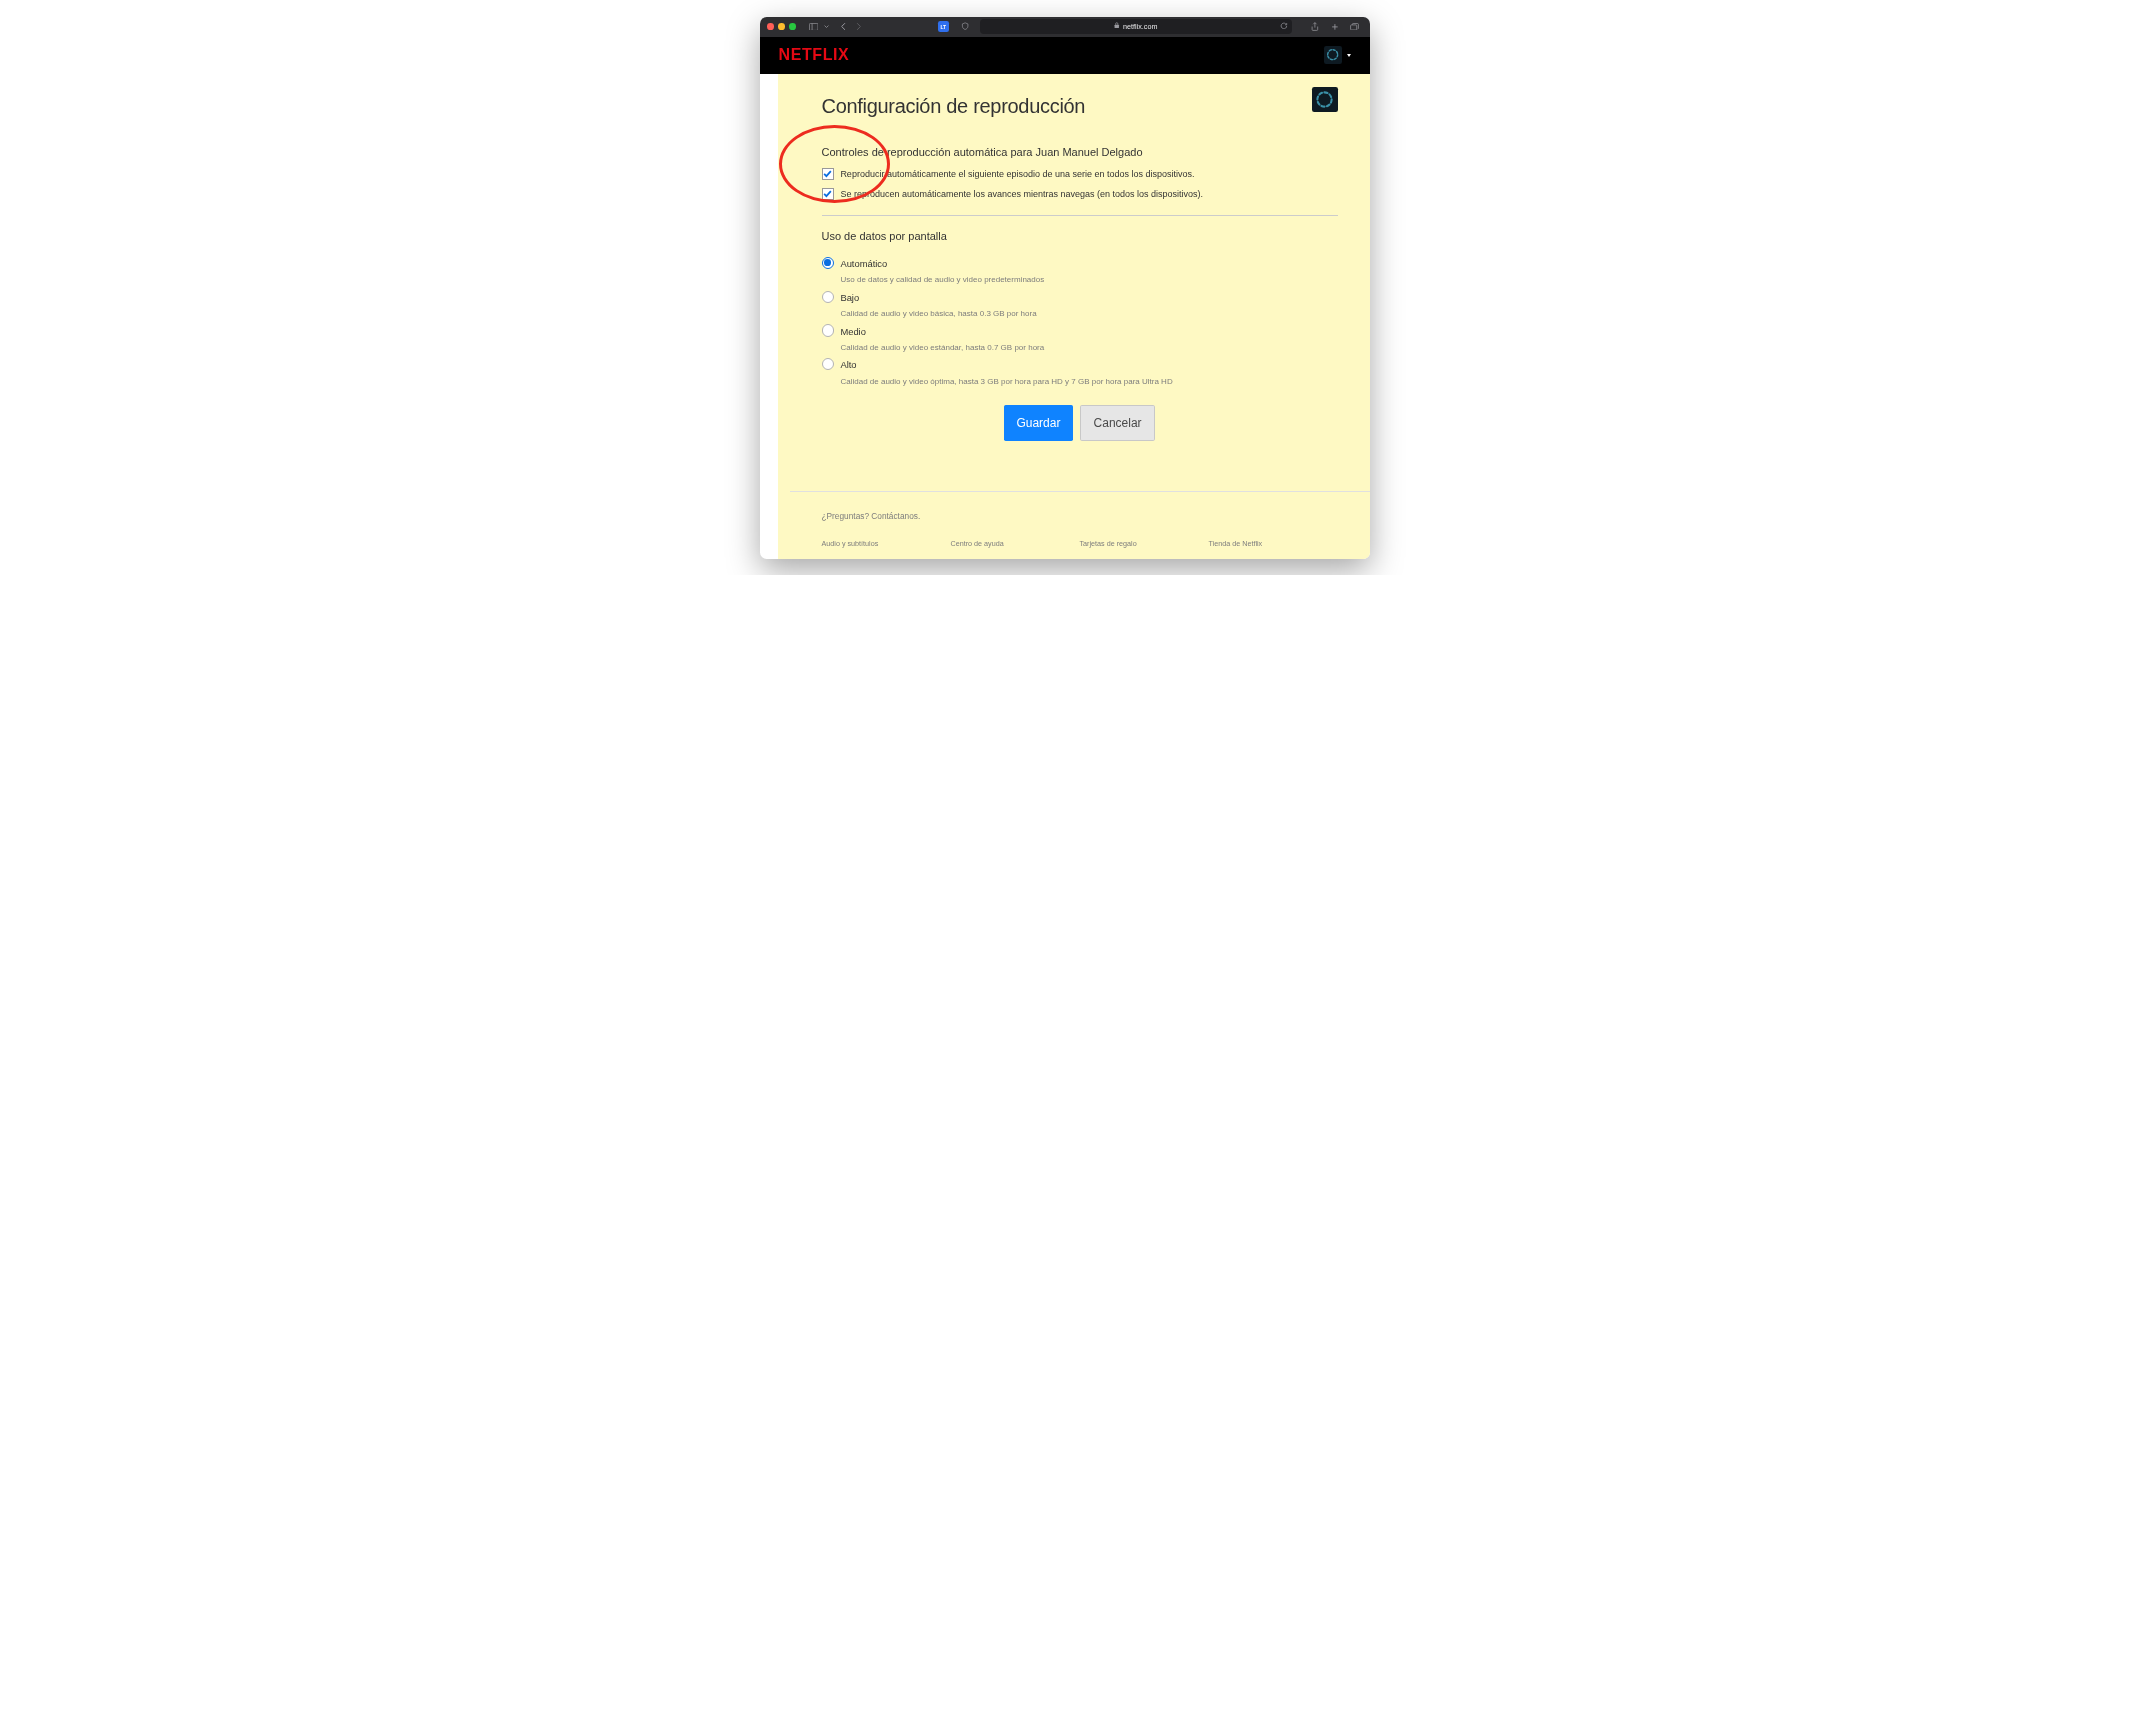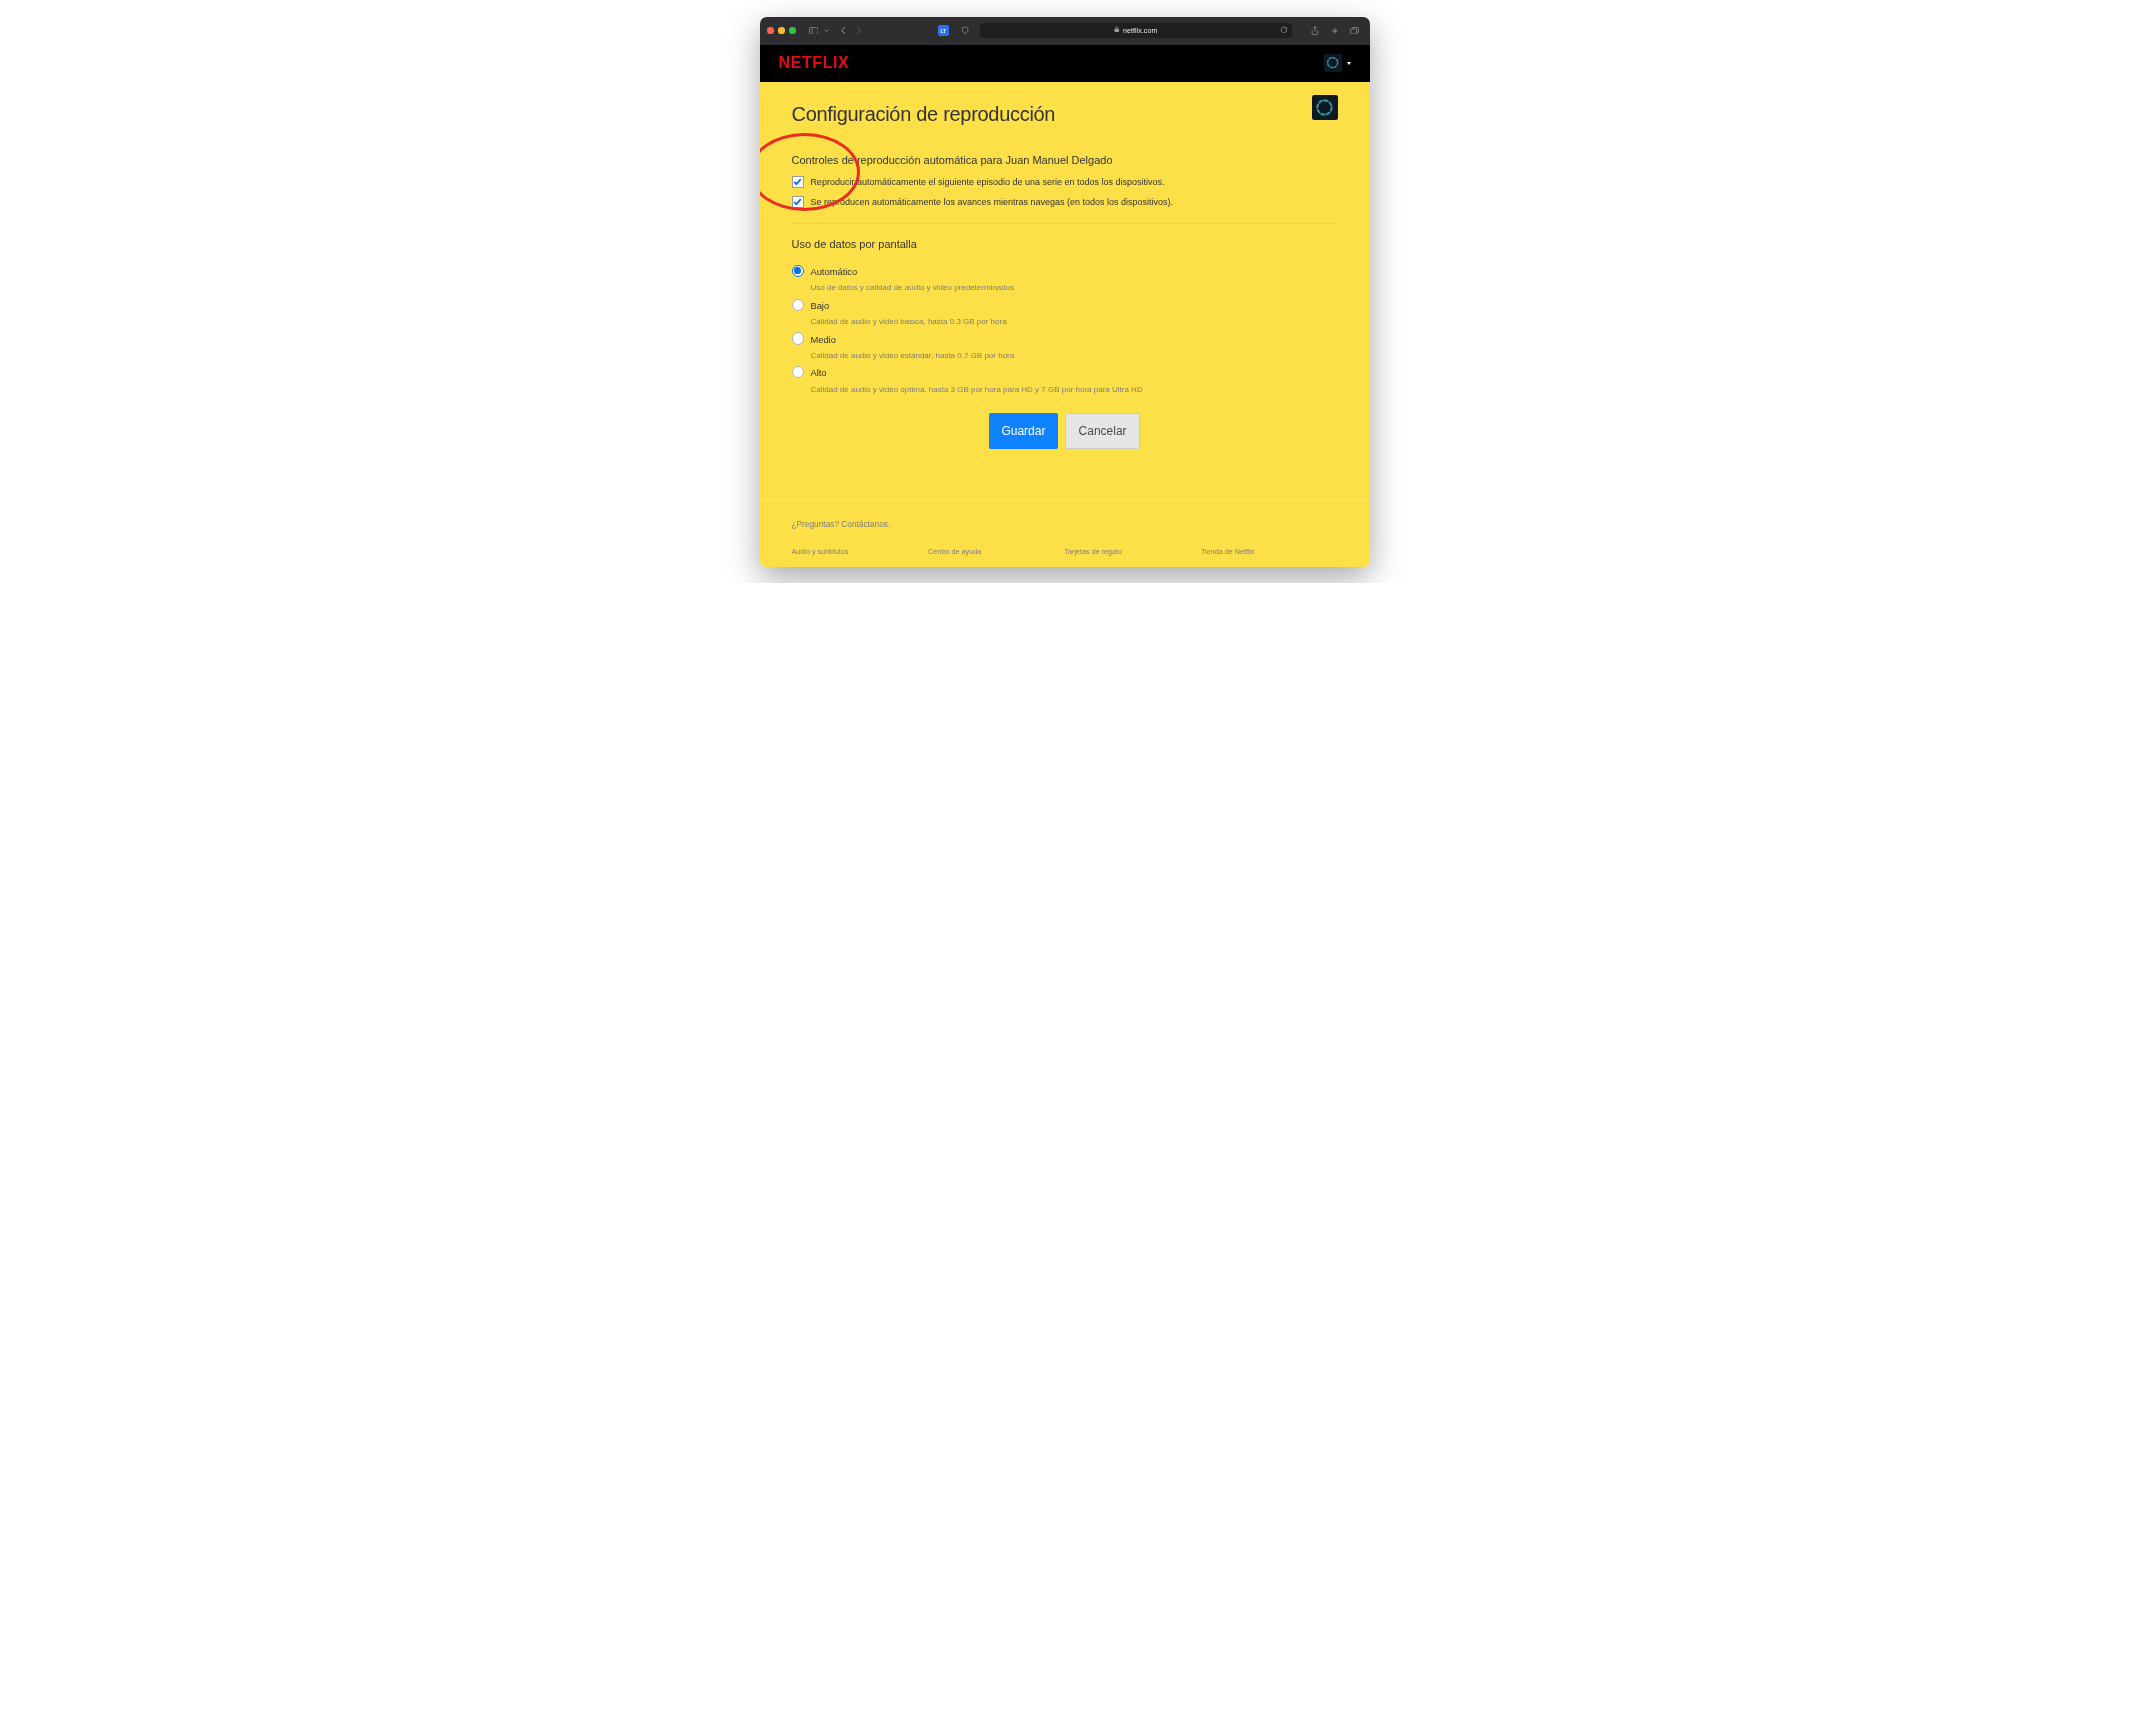--- a/index.html
+++ b/index.html
@@ -12,21 +12,21 @@
       width: 610px;
       margin: 0 auto;
       border-radius: 6.7px;
       overflow: hidden;
       box-shadow: 0 11px 33px rgba(0,0,0,0.35);
       background: #fff;
     }
     
     .browser-chrome {
       background: #2e2e31;
-      height: 28px;
+      height: 20px;
       display: flex;
       align-items: center;
       padding: 0 7.8px;
       gap: 5.5px;
     }
     .traffic-lights { display: flex; gap: 4.4px; margin-right: 4.4px; }
     .tl { width: 6.7px; height: 6.7px; border-radius: 50%; }
     .tl.red { background: #ff5f57; }
     .tl.yellow { background: #febc2e; }
     .tl.green { background: #28c840; }
@@ -91,23 +91,24 @@
     }
     .avatar svg { display: block; }
     .caret-down {
       width: 0; height: 0;
       border-left: 2.8px solid transparent;
       border-right: 2.8px solid transparent;
       border-top: 3.3px solid #fff;
     }
     
     .page {
-      background: #fde047;
-      padding: 0 0 0 0;
+      background: #fef9c3;
+      padding: 0 0 0 12px;
       position: relative;
+      margin-left: 18px;
     }
     .content {
       padding: 21px 32px 16.6px 32px;
       position: relative;
     }
     .page-title {
       font-size: 20px;
       font-weight: 500;
       color: #333;
       letter-spacing: -0.3px;

